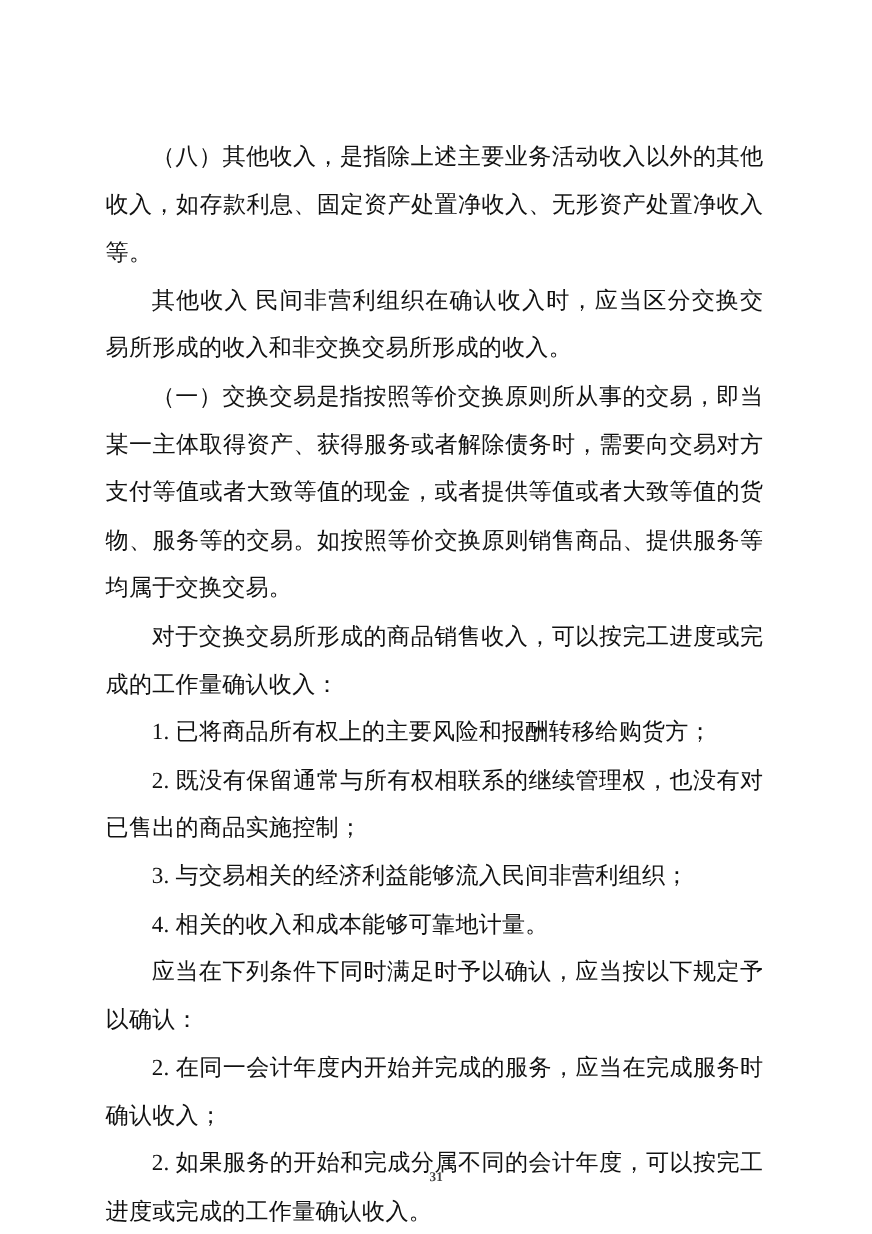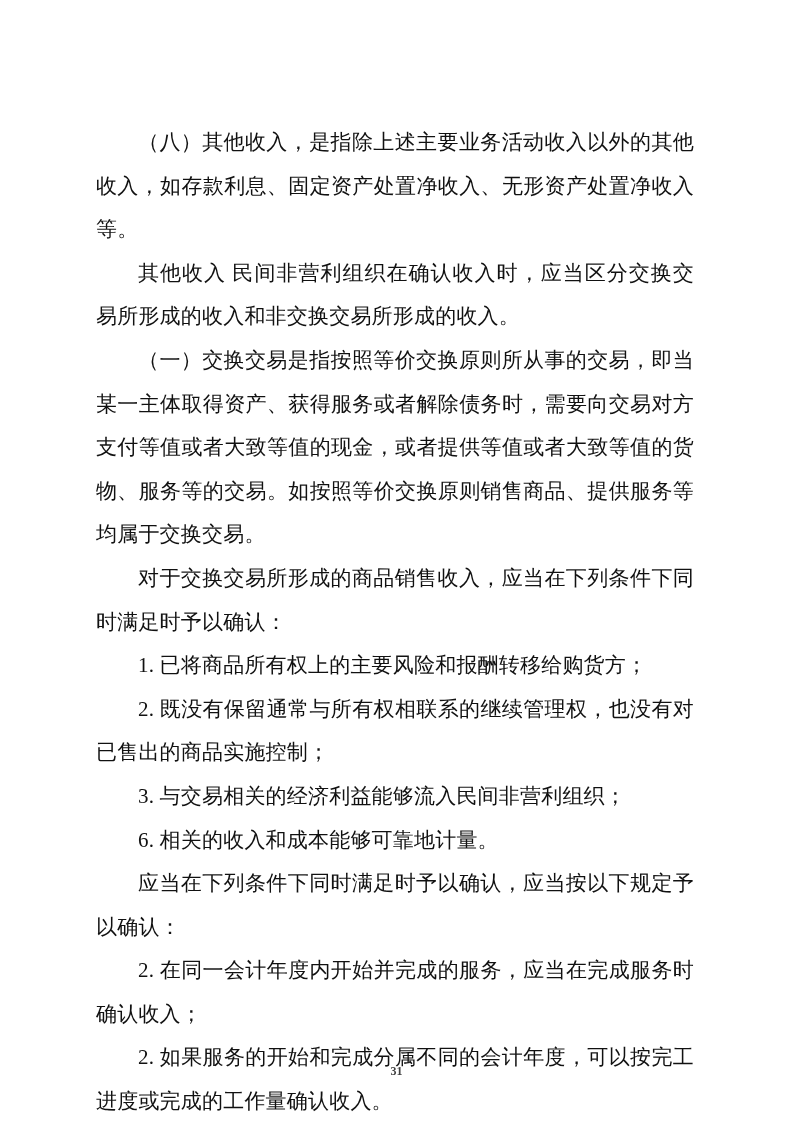--- a/index.html
+++ b/index.html
@@ -50,25 +50,25 @@
   }
 </style>
 </head>
 <body>
 
 <div class="page">
   <div class="doc-body">
     <p>（八）其他收入，是指除上述主要业务活动收入以外的其他收入，如存款利息、固定资产处置净收入、无形资产处置净收入等。</p>
     <p>其他收入 民间非营利组织在确认收入时，应当区分交换交易所形成的收入和非交换交易所形成的收入。</p>
     <p>（一）交换交易是指按照等价交换原则所从事的交易，即当某一主体取得资产、获得服务或者解除债务时，需要向交易对方支付等值或者大致等值的现金，或者提供等值或者大致等值的货物、服务等的交易。如按照等价交换原则销售商品、提供服务等均属于交换交易。</p>
-    <p>对于交换交易所形成的商品销售收入，应当在下列条件下同时满足时予以确认：</p>
+    <p>对于交换交易所形成的商品销售收入，可以按完工进度或完成的工作量确认收入：</p>
     <p>1. 已将商品所有权上的主要风险和报酬转移给购货方；</p>
     <p>2. 既没有保留通常与所有权相联系的继续管理权，也没有对已售出的商品实施控制；</p>
     <p>3. 与交易相关的经济利益能够流入民间非营利组织；</p>
-    <p>6. 相关的收入和成本能够可靠地计量。</p>
+    <p>4. 相关的收入和成本能够可靠地计量。</p>
     <p>应当在下列条件下同时满足时予以确认，应当按以下规定予以确认：</p>
     <p>2. 在同一会计年度内开始并完成的服务，应当在完成服务时确认收入；</p>
     <p>2. 如果服务的开始和完成分属不同的会计年度，可以按完工进度或完成的工作量确认收入。</p>
   </div>
   <div class="page-footer">
     <span class="page-number">31</span>
   </div>
 </div>
 
 </body></html>

